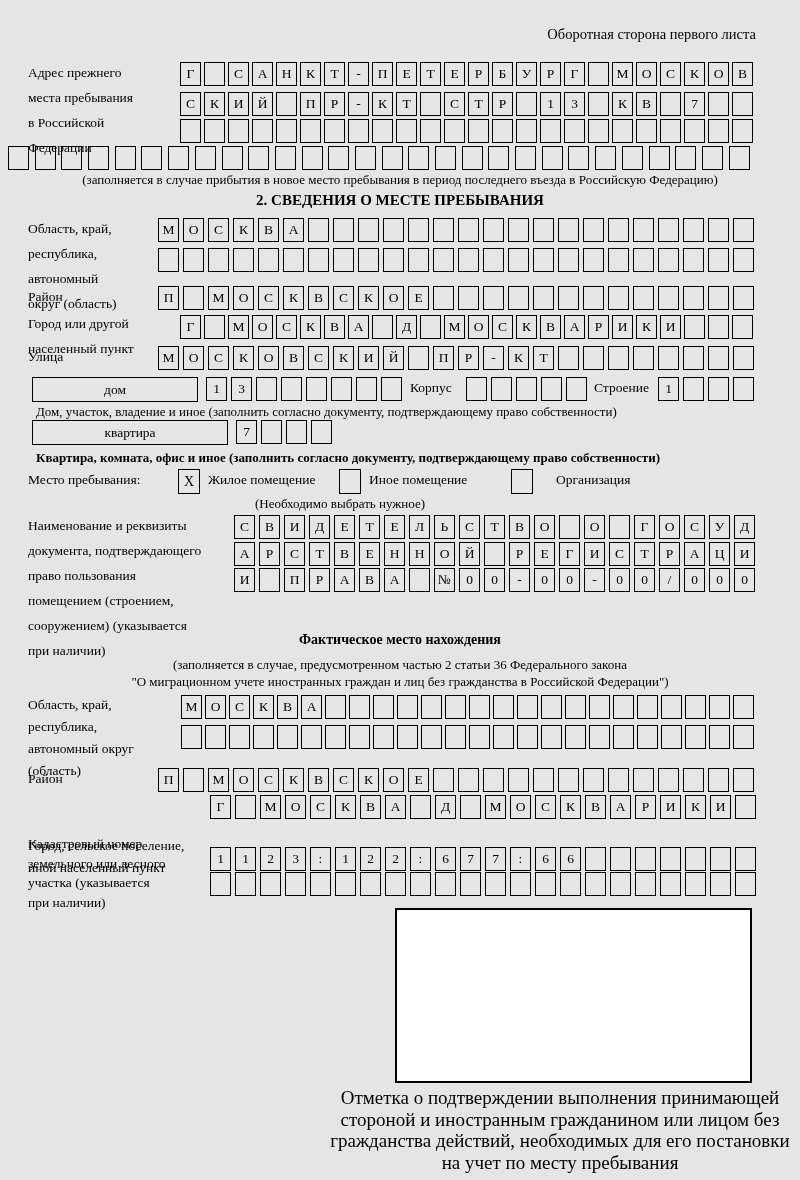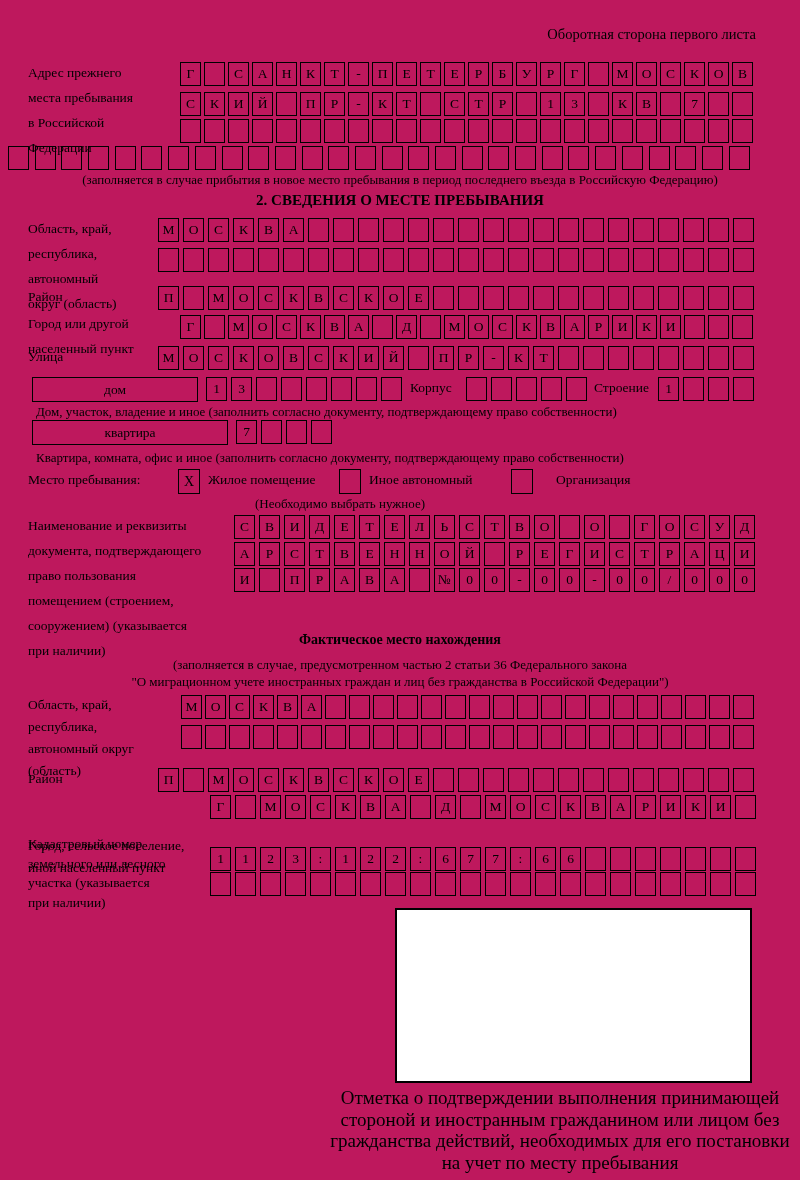--- a/index.html
+++ b/index.html
@@ -1,17 +1,17 @@
 <!DOCTYPE html>
 <html><head>
 <meta charset="utf-8">
 <style>
   html,body{margin:0;padding:0;background:#fff;}
   .page{
-    position:relative;width:800px;height:1180px;background:#be185d;
+    position:relative;width:800px;height:1180px;background:#e5e5e5;
     font-family:"Liberation Serif","DejaVu Serif",serif;color:#000;
     overflow:hidden;
   }
   .abs{position:absolute;}
   .note{position:absolute;top:26px;right:44px;font-size:14.5px;}
   .lbl{position:absolute;font-size:13.5px;line-height:25px;white-space:pre-line;}
   .lbl.lh22{line-height:22px;}
   .lbl.lh20{line-height:19.5px;}
   .cellrow{position:absolute;display:flex;}
   .g3{gap:3px;}
@@ -335,27 +335,27 @@
     </div>
   <div class="capl" style="top:404px;">Дом, участок, владение и иное (заполнить согласно документу, подтверждающему право собственности)</div>
 
   <div class="wbox" style="left:32px;top:420px;width:196px;">квартира</div>
   <div class="cellrow g4" style="left:236px;top:420px;">
       <div class="cell">7</div>
       <div class="cell"></div>
       <div class="cell"></div>
       <div class="cell"></div>
     </div>
-  <div class="capl" style="top:450px;">Квартира, комната, офис и иное (заполнить согласно документу, подтверждающему право собственности)</div>
+  <div class="capl" style="top:450px;font-weight:bold;">Квартира, комната, офис и иное (заполнить согласно документу, подтверждающему право собственности)</div>
 
   <div class="inline-lbl" style="left:28px;top:472px;">Место пребывания:</div>
   <div class="chk" style="left:178px;top:469px;">X</div>
   <div class="inline-lbl" style="left:208px;top:472px;">Жилое помещение</div>
   <div class="chk" style="left:339px;top:469px;"></div>
-  <div class="inline-lbl" style="left:369px;top:472px;">Иное автономный</div>
+  <div class="inline-lbl" style="left:369px;top:472px;">Иное помещение</div>
   <div class="chk" style="left:511px;top:469px;"></div>
   <div class="inline-lbl" style="left:556px;top:472px;">Организация</div>
   <div class="abs" style="left:160px;top:496px;width:360px;text-align:center;font-size:13px;">(Необходимо выбрать нужное)</div>
 
   <div class="lbl" style="left:28px;top:513px;width:215px;">Наименование и реквизиты
 документа, подтверждающего
 право пользования
 помещением (строением,
 сооружением) (указывается
 при наличии)</div>

